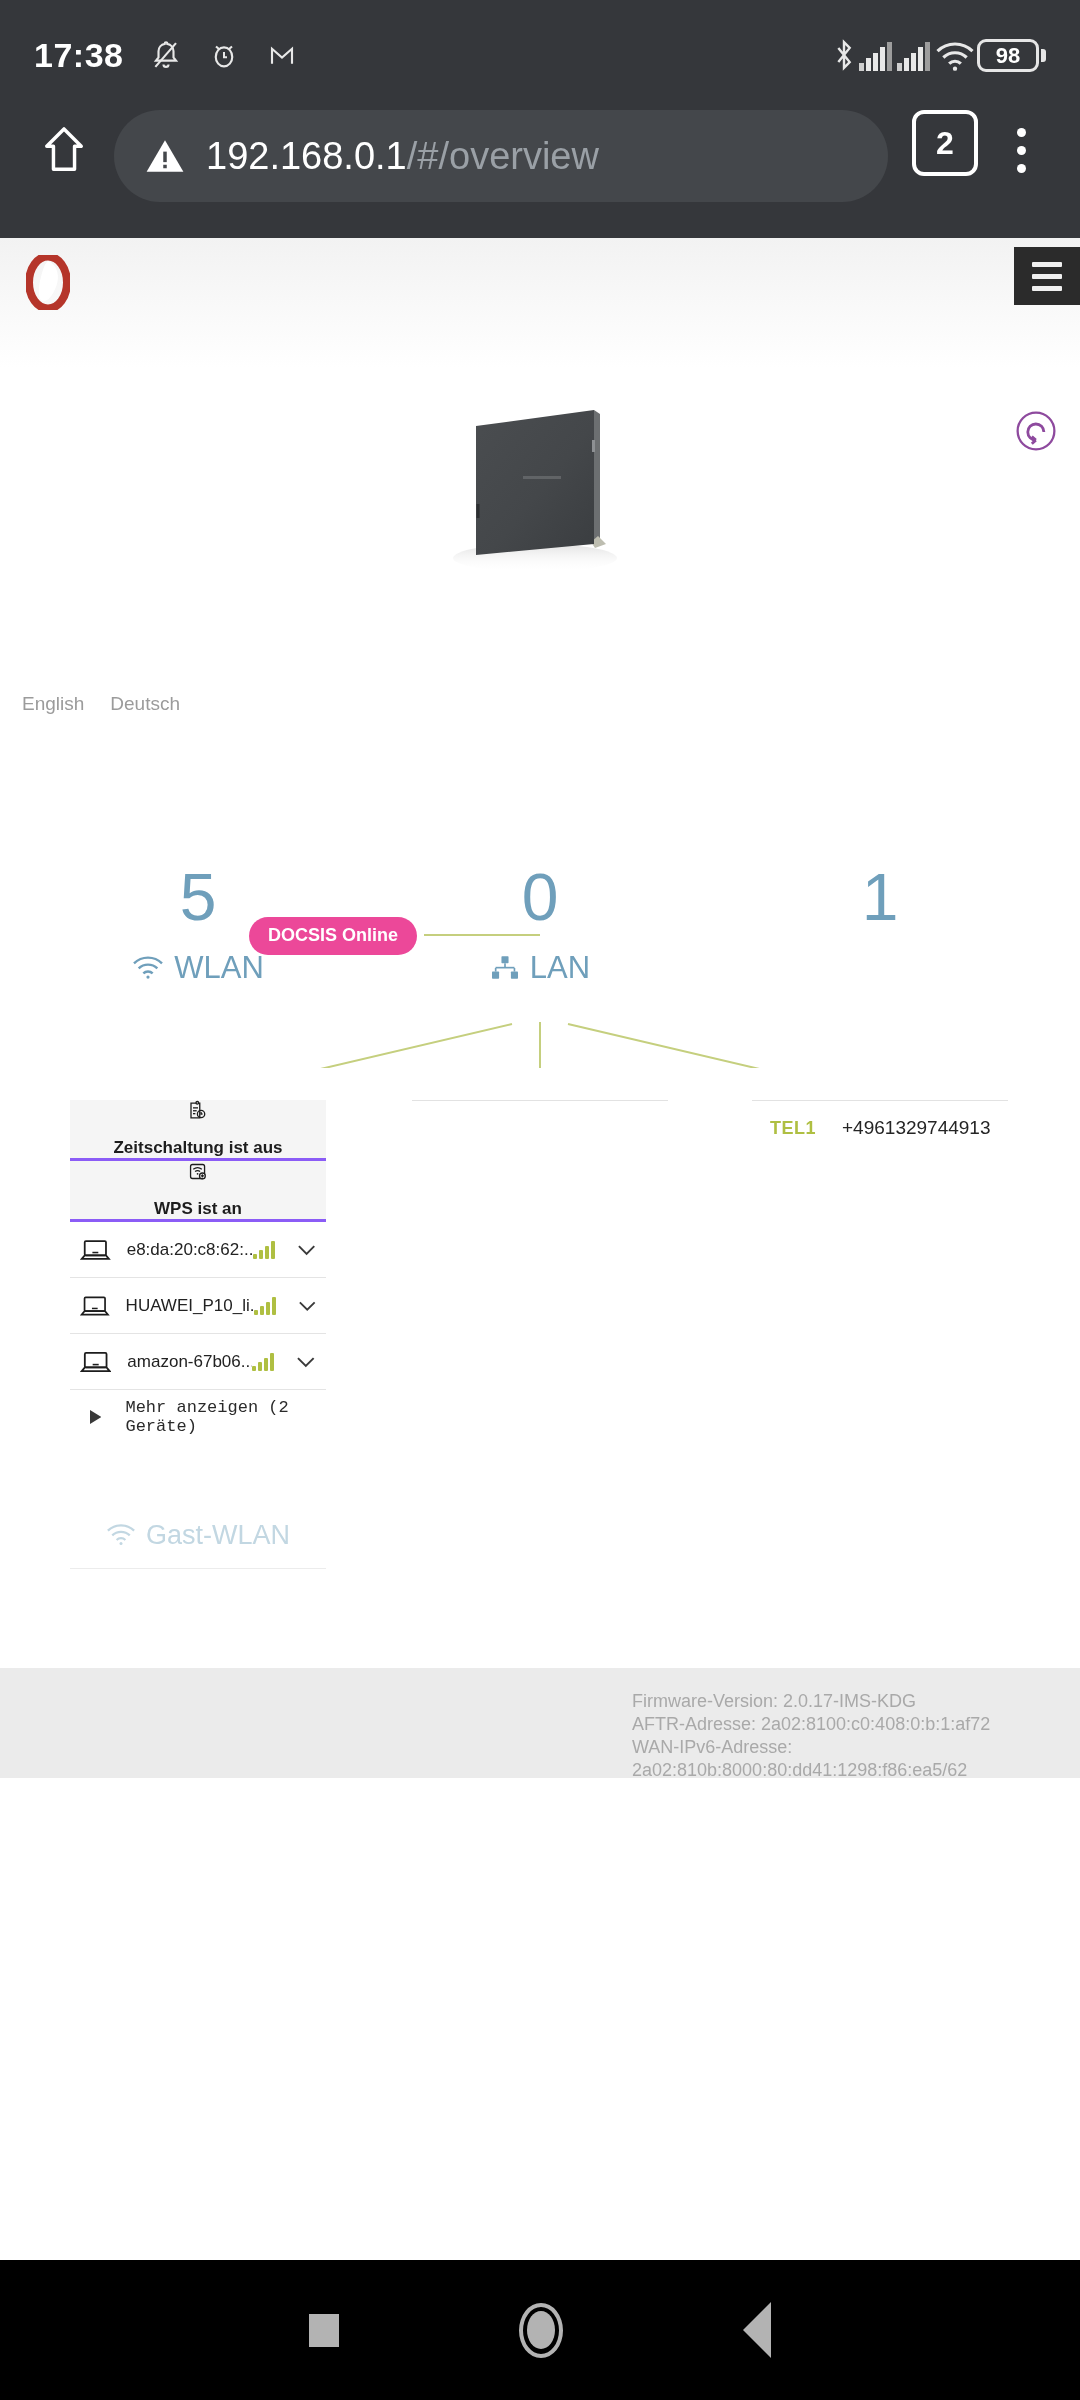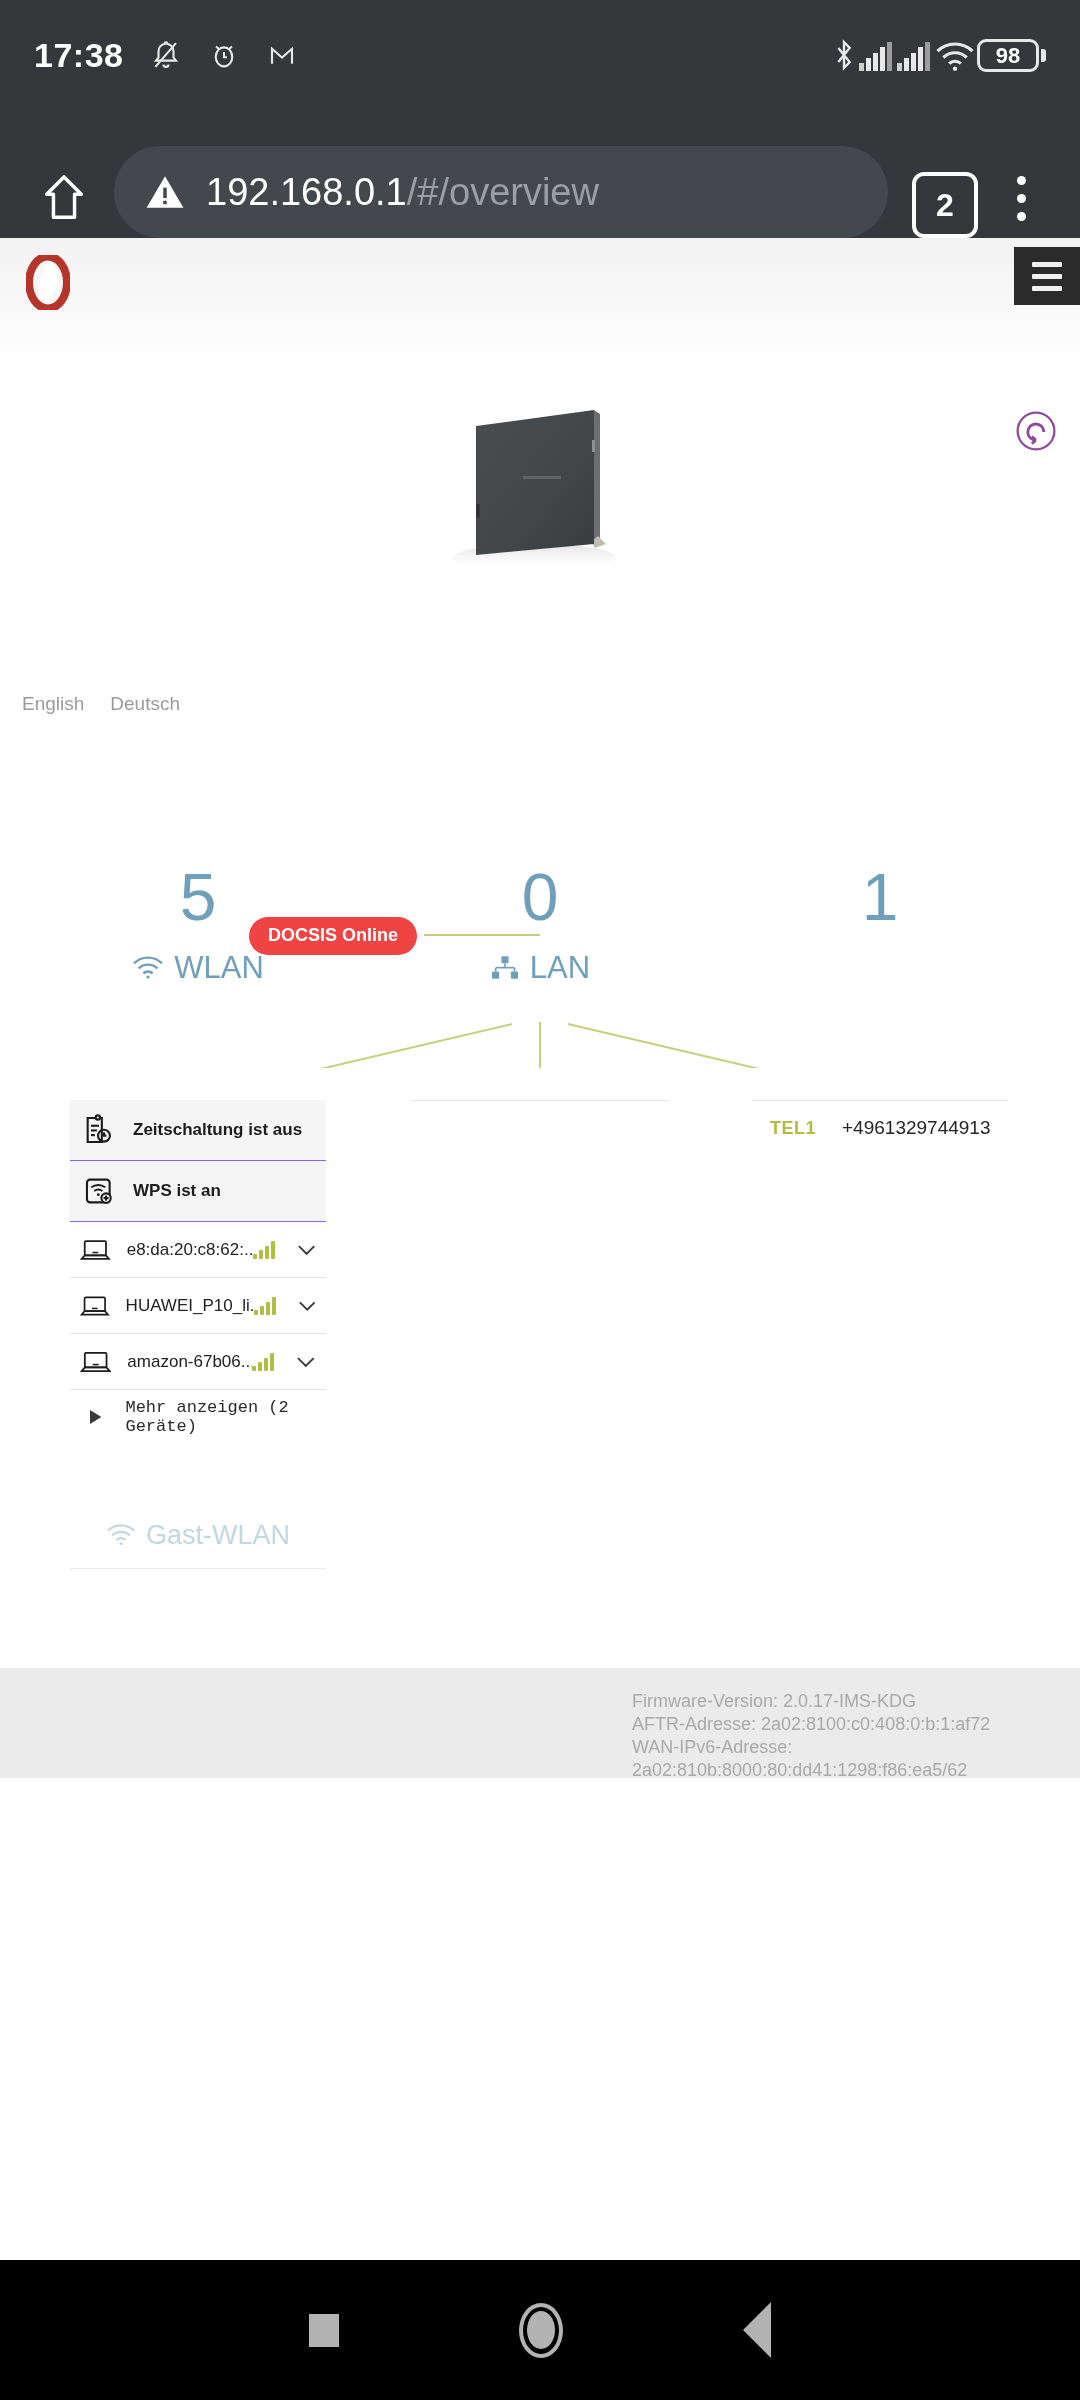--- a/index.html
+++ b/index.html
@@ -42,21 +42,21 @@
   .battery-tip {
     width: 5px; height: 13px; background: #e6e6e6;
     border-radius: 0 3px 3px 0; margin-left: 2px;
   }
 
   
   .browser-bar {
     position: absolute; top: 110px; left: 0;
     width: 1080px; height: 128px;
     background: #35373b;
-    display: flex; align-items: flex-end;
+    display: flex; align-items: flex-start;
     padding: 0 24px;
   }
   .home-btn {
     width: 80px; height: 80px;
     display: flex; align-items: center; justify-content: center;
     flex: none;
   }
   .omnibox {
     flex: 1 1 auto; height: 92px;
     background: #44474b; border-radius: 46px;
@@ -112,21 +112,21 @@
     position: absolute; right: 23px; top: 172px;
   }
 
   
   .diagram {
     position: relative; width: 1080px; height: 700px;
   }
   .router-img { position: absolute; left: 443px; top: 20px; }
   .docsis-badge {
     position: absolute; left: 249px; top: 549px;
-    background: #ef4444; color: #ffffff;
+    background: #ec4899; color: #ffffff;
     font-size: 18px; font-weight: bold;
     padding: 8px 19px 9px; border-radius: 20px;
     white-space: nowrap;
   }
   .docsis-line {
     position: absolute; left: 424px; top: 566px;
     width: 116px; height: 2px; background: #c5cf7e;
   }
   .tree { position: absolute; left: 0; top: 0; }
 
@@ -153,21 +153,21 @@
   }
   .panel { position: absolute; width: 256px; }
   .panel-1 { left: 70px; }
   .panel-2 { left: 412px; }
   .panel-3 { left: 752px; }
   .panel-rule { height: 1px; background: #e2e2e2; width: 256px; }
 
   .status-row {
     display: flex; align-items: center; gap: 17px;
     height: 61px; padding: 0 12px;
-    background: #f5f5f5; border-bottom: 1px solid #8b5cf6;
+    background: #f5f5f5; border-bottom: 3px solid #8b5cf6; flex-direction: column;
   }
   .status-row-label {
     font-size: 17px; color: #1d1d1d; font-weight: bold;
   }
 
   .device-row {
     display: flex; align-items: center;
     height: 56px; padding: 0 10px;
     border-bottom: 1px solid #e4e4e4;
   }

